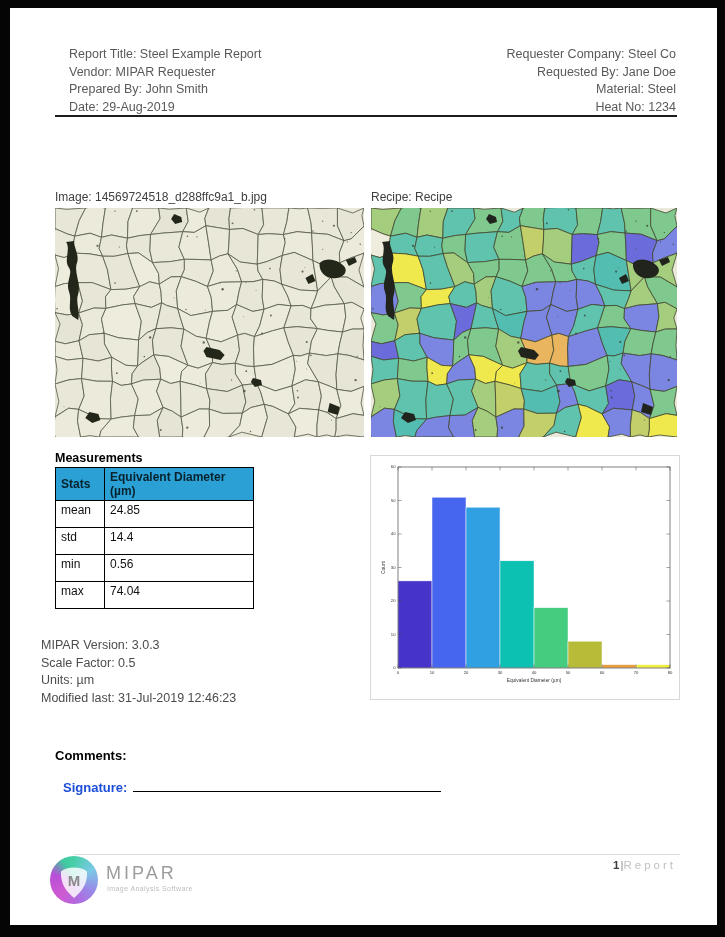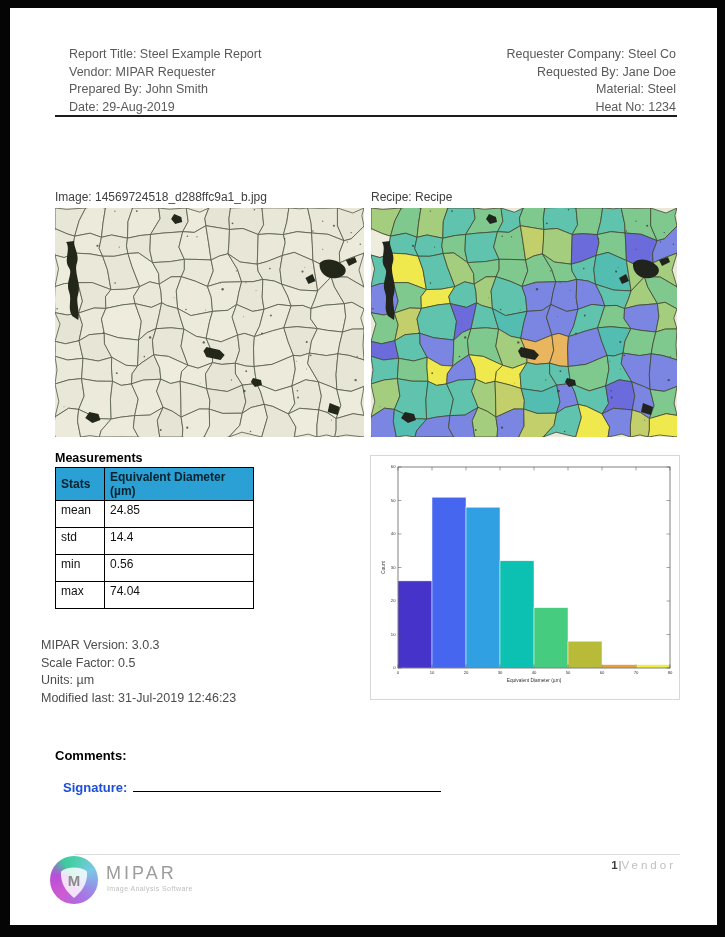--- a/index.html
+++ b/index.html
@@ -537,16 +537,16 @@
   <div class="abs logo">
     <svg width="48" height="48" viewBox="0 0 48 48">
       <path d="M24,42 C17.5,36.5 10,28.5 11,15.5 C16.5,10 31.5,10 37,15.5 C38,28.5 30.5,36.5 24,42 Z" fill="rgba(255,255,255,0.82)"></path>
       <text x="24" y="29.5" text-anchor="middle" font-size="15" font-weight="bold" fill="#8b8b8b" font-family="Liberation Sans, sans-serif">M</text>
     </svg>
   </div>
   <div class="abs logo-text">MIPAR</div>
   <div class="abs logo-sub">Image Analysis Software</div>
 
   <div class="abs pagenum">
-    <span class="pn">1</span><span class="psep">|</span><span class="plabel">Vendor</span>
+    <span class="pn">1</span><span class="psep">|</span><span class="plabel">Report</span>
   </div>
 
 </div>
 
 </body></html>

